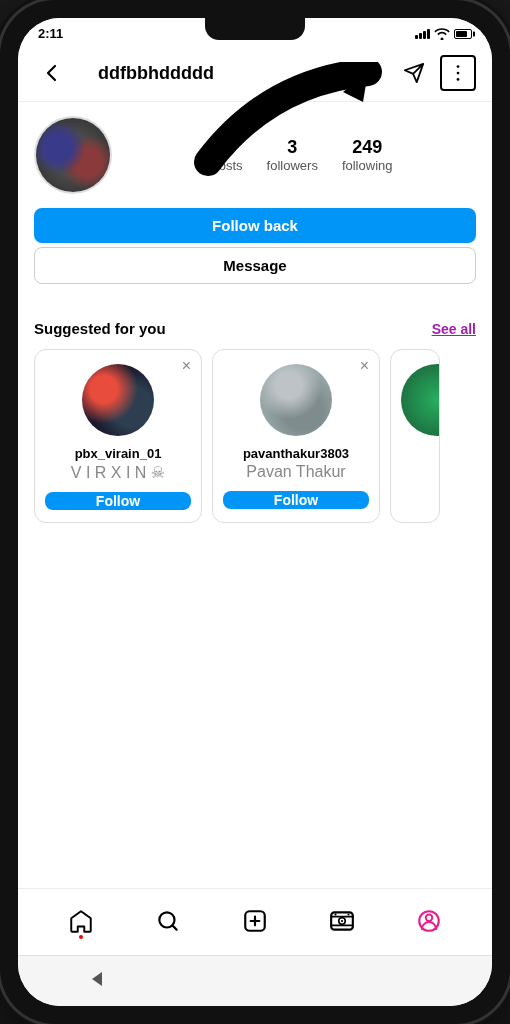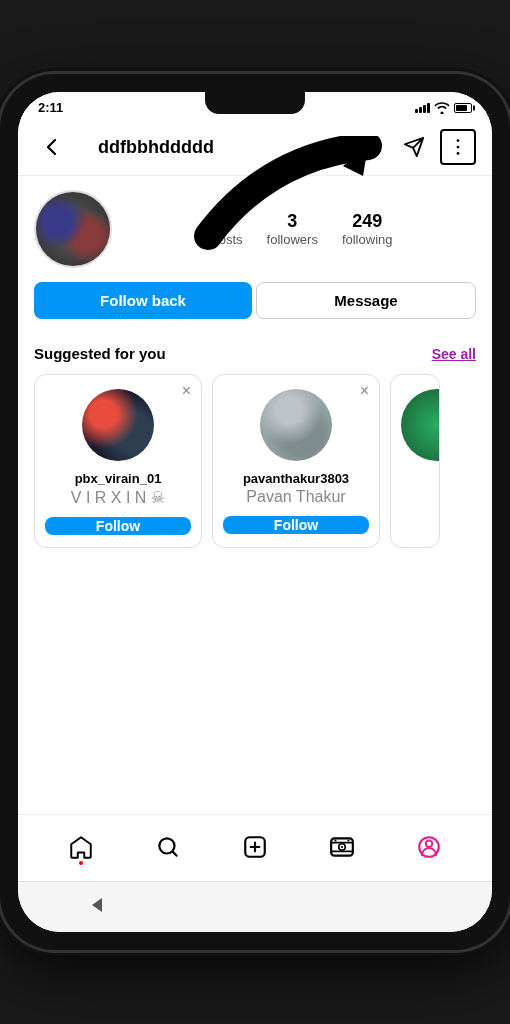--- a/index.html
+++ b/index.html
@@ -6,21 +6,21 @@
     body {
       background: #1a1a1a;
       display: flex;
       justify-content: center;
       align-items: center;
       min-height: 100vh;
       font-family: -apple-system, BlinkMacSystemFont, 'Segoe UI', sans-serif;
     }
     .phone-frame {
       width: 510px;
-      height: 876px;
+      height: 1024px;
       background: #111;
       border-radius: 55px;
       position: relative;
       overflow: hidden;
       box-shadow: 0 0 0 3px #333, 0 0 0 6px #111, 0 20px 60px rgba(0,0,0,0.8);
     }
     .phone-screen {
       position: absolute;
       top: 18px;
       left: 18px;
@@ -143,21 +143,22 @@
       flex: 1;
       justify-content: center;
     }
     .stat-item { text-align: center; }
     .stat-num { font-size: 18px; font-weight: 700; color: #000; }
     .stat-label { font-size: 13px; color: #555; }
     
     .action-buttons {
       display: flex;
       gap: 4px;
-      margin-bottom: 2px;
+      margin-bottom: 12px;
+      flex-direction: column;
     }
     .btn-follow-back {
       flex: 1;
       background: #0095f6;
       color: #fff;
       border: none;
       border-radius: 8px;
       padding: 9px;
       font-size: 15px;
       font-weight: 600;

